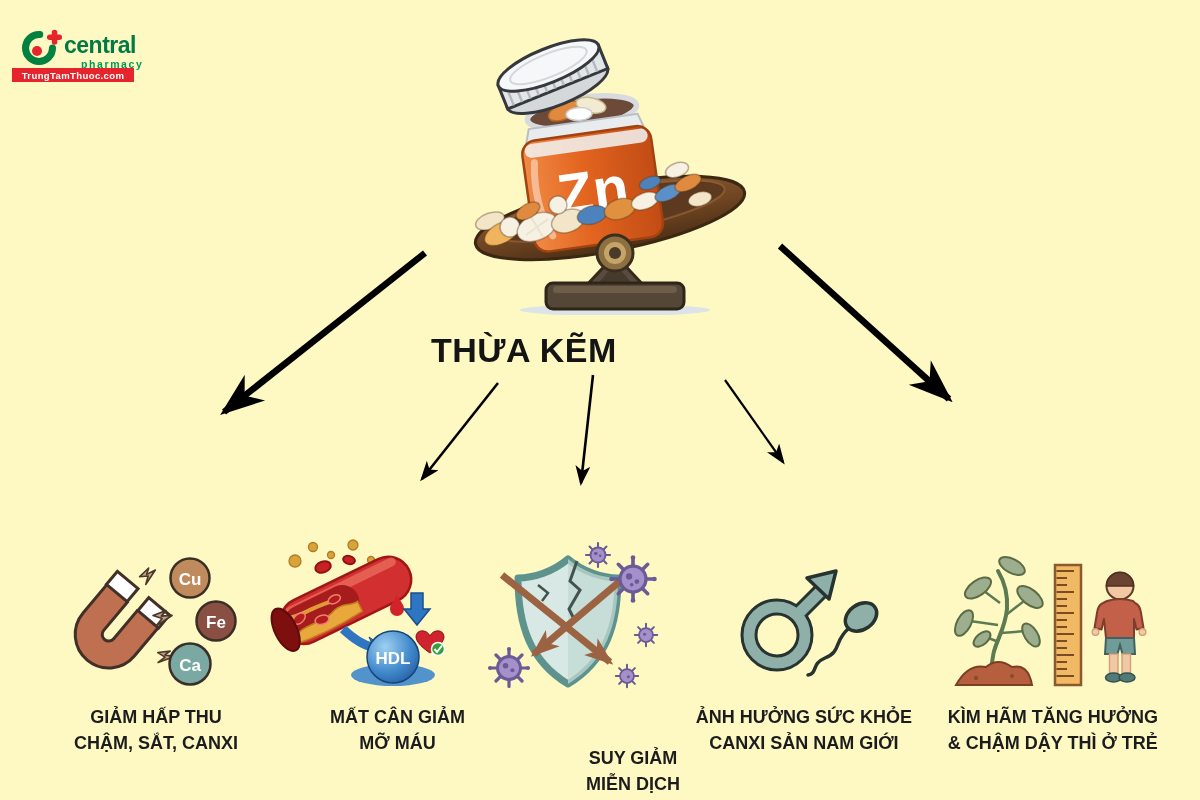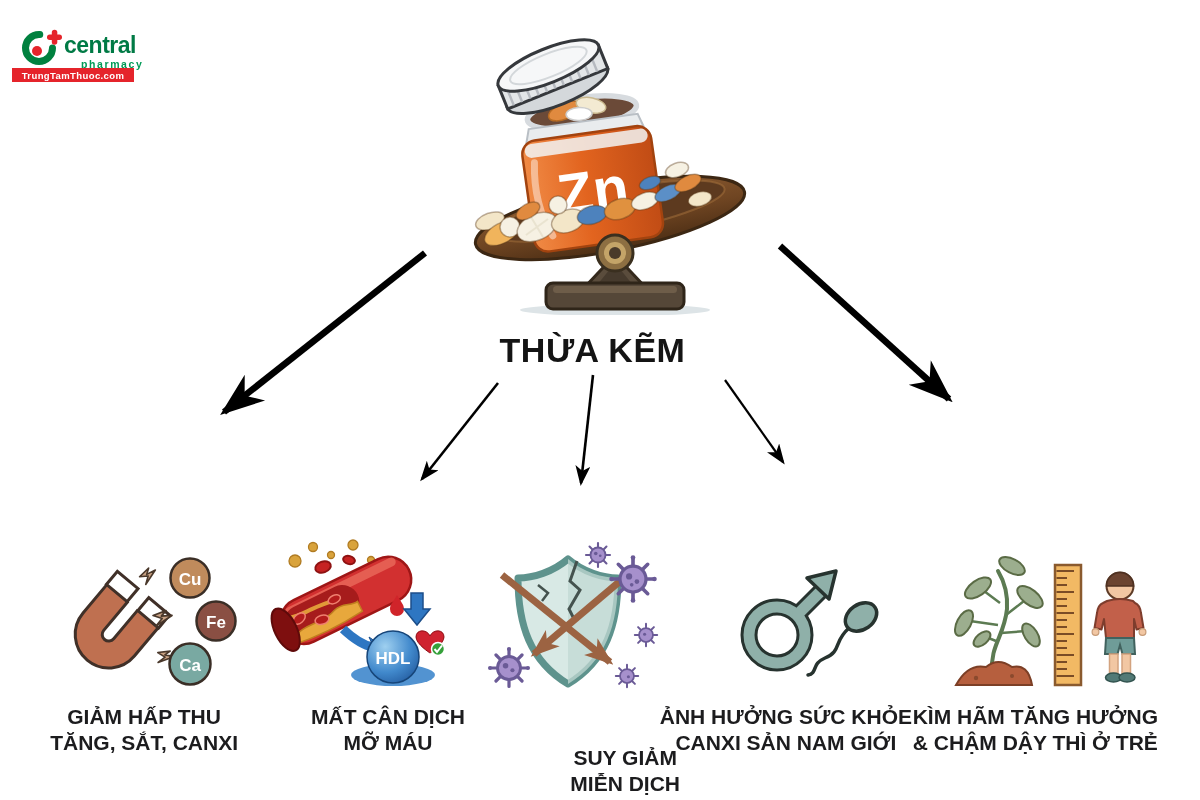--- a/index.html
+++ b/index.html
@@ -1,52 +1,52 @@
 <!DOCTYPE html>
 <html><head>
 <meta charset="utf-8">
 <style>
   * { box-sizing: border-box; }
   body { margin: 0; background: #d8dde0; }
   .canvas {
     position: relative; width: 1200px; height: 800px;
-    background: #ffffff; overflow: hidden;
+    background: #fef9c3; overflow: hidden;
     font-family: "Liberation Sans", sans-serif;
   }
   
   .logo { position: absolute; left: 10px; top: 24px; width: 150px; height: 62px; }
   .logo-mark { position: absolute; left: 10px; top: 2px; width: 42px; height: 42px; }
   .logo-brand { position: absolute; left: 54px; top: 8px; font-size: 23px; font-weight: 700; color: #007a45; letter-spacing: -0.5px; }
   .logo-tag { position: absolute; left: 71px; top: 34px; font-size: 10.5px; font-weight: 700; color: #009a56; letter-spacing: 1.6px; }
   .logo-badge {
     position: absolute; left: 2px; top: 44px; width: 122px; height: 14px;
     background: #e5242b; border-radius: 0; color: #ffffff;
     font-size: 9.5px; font-weight: 700; letter-spacing: .4px;
     display: flex; align-items: center; justify-content: center;
   }
   
   .center-art { position: absolute; left: 440px; top: 15px; width: 345px; height: 300px; }
   
   .main-title {
-    position: absolute; left: 420px; top: 331px; width: 345px;
-    text-align: center; font-size: 34px; font-weight: 800;
+    position: absolute; left: 431px; top: 331px; width: 345px;
+    text-align: left; font-size: 34px; font-weight: 800;
     color: #141414; letter-spacing: 0.5px; margin: 0;
   }
   
   .arrows { position: absolute; left: 0; top: 0; width: 1200px; height: 800px; pointer-events: none; }
   
   .item { position: absolute; top: 533px; display: flex; flex-direction: column; align-items: flex-end; }
   .item-1 { left: 18px;  width: 220px; }
   .item-2 { left: 245px; width: 220px; }
   .item-3 { left: 460px; width: 220px; gap: 41px; }
   .item-4 { left: 668px; width: 244px; }
   .item-5 { left: 912px; width: 246px; }
   .item-icon { height: 166px; }
   .item-label {
-    margin-top: 5px; text-align: center; font-size: 21px; line-height: 26px;
+    margin-top: 5px; text-align: center; font-size: 18px; line-height: 26px;
     font-weight: 700; color: #1c1c1e;
   }
   .item-label span { display: block; white-space: nowrap; }
   svg text { font-family: "Liberation Sans", sans-serif; }
 </style>
 </head>
 <body>
 
 <div class="canvas">
 
@@ -187,21 +187,21 @@
         <circle cx="178" cy="88" r="19.5" fill="#8a4f43" stroke="#3a2e26" stroke-width="2.5"></circle>
         <text x="178" y="94.5" text-anchor="middle" font-size="17" font-weight="700" fill="#ffffff">Fe</text>
       </g>
       <g>
         <circle cx="152" cy="131" r="20.5" fill="#79a9a2" stroke="#3a2e26" stroke-width="2.5"></circle>
         <text x="152" y="137.5" text-anchor="middle" font-size="17" font-weight="700" fill="#ffffff">Ca</text>
       </g>
     </svg>
     <div class="item-label">
       <span>GIẢM HẤP THU</span>
-      <span>TĂNG, SẮT, CANXI</span>
+      <span>CHẬM, SẮT, CANXI</span>
     </div>
   </div>
 
   <div class="item item-2">
     <svg class="item-icon" width="200" height="166" viewBox="0 0 200 166">
       <defs>
         <radialGradient id="hdlg" cx="0.35" cy="0.3" r="0.9">
           <stop offset="0" stop-color="#9fd0f0"></stop>
             <stop offset="0.55" stop-color="#4189cc"></stop>
             <stop offset="1" stop-color="#1b4f93"></stop>
@@ -248,21 +248,21 @@
         <text x="128" y="131" text-anchor="middle" font-size="17" font-weight="800" fill="#ffffff">HDL</text>
       </g>
 
       <g>
         <path d="M165,103 C162,96 151,96 151,104 C151,111 165,120 165,120 C165,120 179,111 179,104 C179,96 168,96 165,103 Z" fill="#cf2330" stroke="#8e1016" stroke-width="1"></path>
         <circle cx="173" cy="116" r="6.5" fill="#35a03a" stroke="#ffffff" stroke-width="1.5"></circle>
         <polyline points="169.5,116 172,119 177,112.5" stroke="#ffffff" stroke-width="2" fill="none"></polyline>
       </g>
     </svg>
     <div class="item-label">
-      <span>MẤT CÂN DỊCH</span>
+      <span>MẤT CÂN GIẢM</span>
       <span>MỠ MÁU</span>
     </div>
   </div>
 
   <div class="item item-3">
     <svg class="item-icon" width="200" height="166" viewBox="0 0 200 166">
       <defs>
         <marker id="ahShield" viewBox="0 0 14 10" refX="12" refY="5" markerWidth="30" markerHeight="22" orient="auto" markerUnits="userSpaceOnUse">
           <path d="M0.5,0 L14,5 L0.5,10 L4,5 Z" fill="#9c6342"></path>
         </marker>

